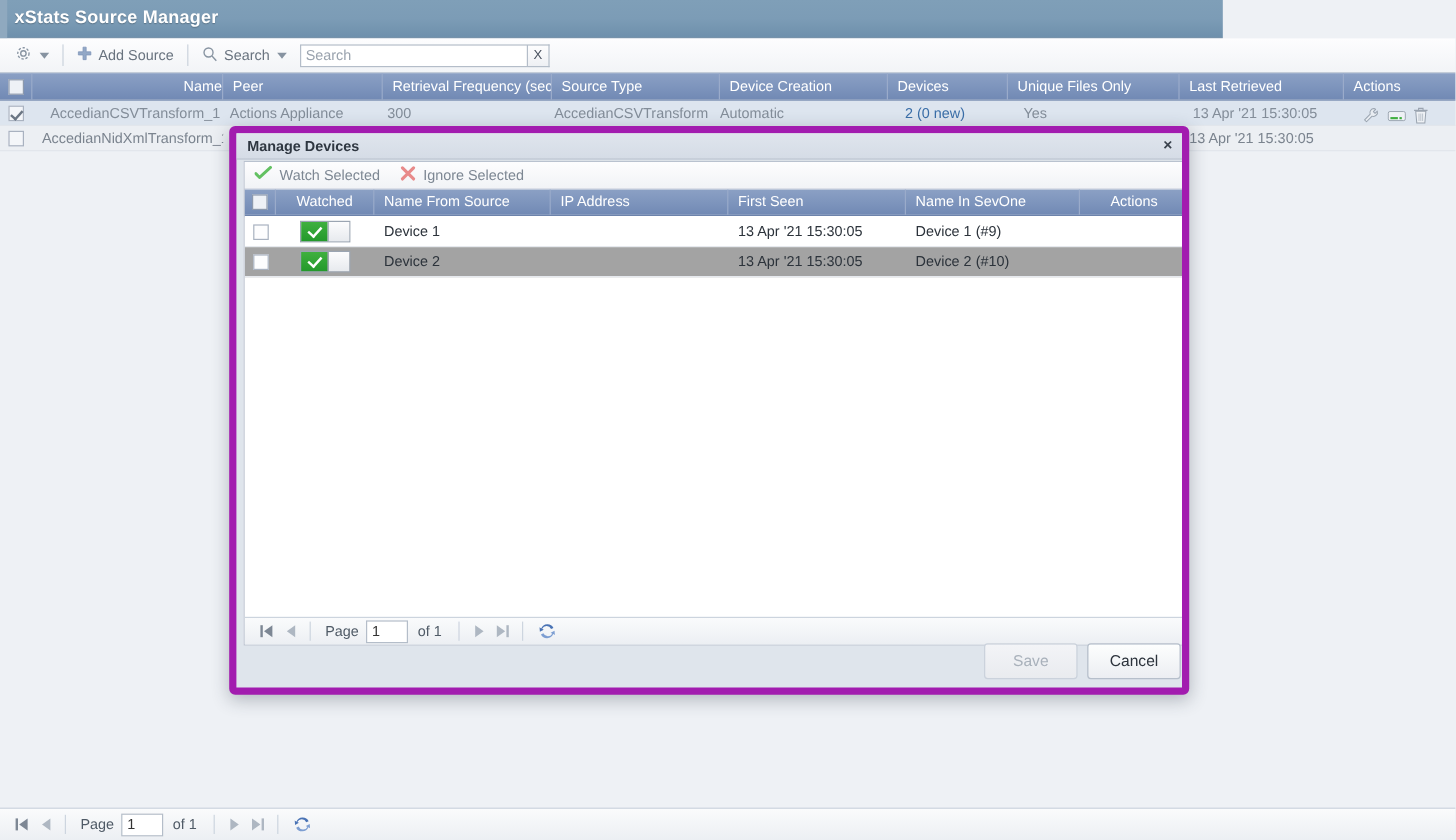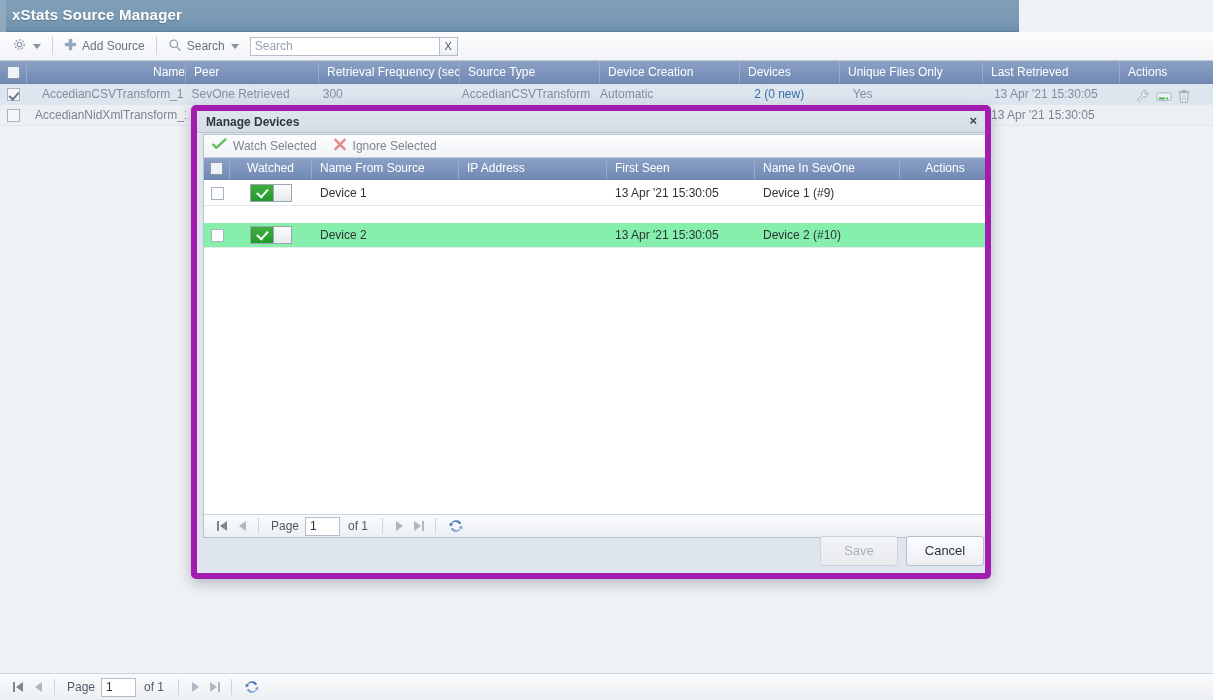--- a/index.html
+++ b/index.html
@@ -324,21 +324,21 @@
   .mrow {
     height: 25px;
     display: flex;
     font-size: 12px;
     color: #2c333b;
     border-bottom: 1px solid #e6e9ee;
     box-sizing: border-box;
     align-items: center;
   }
   .mrow.odd { background: #ffffff; }
-  .mrow.even { background: #86efac; margin-top: 17px; }
+  .mrow.even { background: #a3a3a3; }
   .mr-cell {
     box-sizing: border-box;
     padding-left: 8px;
     white-space: nowrap;
     overflow: hidden;
     height: 100%;
     display: flex;
     align-items: center;
   }
   .mr-cell.chk { padding: 0; justify-content: center; }
@@ -506,21 +506,21 @@
   <div class="gh-cell c-uniq">Unique Files Only</div>
   <div class="gh-cell c-last">Last Retrieved</div>
   <div class="gh-cell c-act">Actions</div>
 </div>
 
 <div class="grid-row r1">
   <div class="gr-cell chk c-chk">
     <span class="row-chk checked"></span>
   </div>
   <div class="gr-cell c-name">AccedianCSVTransform_1</div>
-  <div class="gr-cell c-peer">SevOne Retrieved</div>
+  <div class="gr-cell c-peer">Actions Appliance</div>
   <div class="gr-cell c-freq">300</div>
   <div class="gr-cell c-stype">AccedianCSVTransform</div>
   <div class="gr-cell c-dcre">Automatic</div>
   <div class="gr-cell c-dev link-blue">2 (0 new)</div>
   <div class="gr-cell c-uniq">Yes</div>
   <div class="gr-cell c-last">13 Apr '21 15:30:05</div>
   <div class="gr-cell c-act" style="padding-left:14px;">
     <div class="act-icons">
       <span class="act-icon">
         <svg width="15" height="15" viewBox="0 0 16 16">

